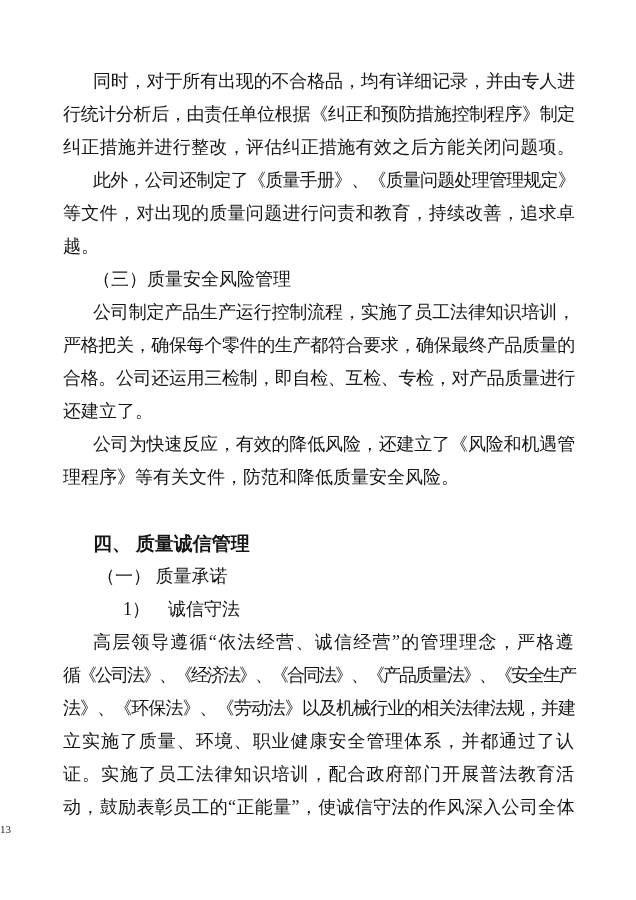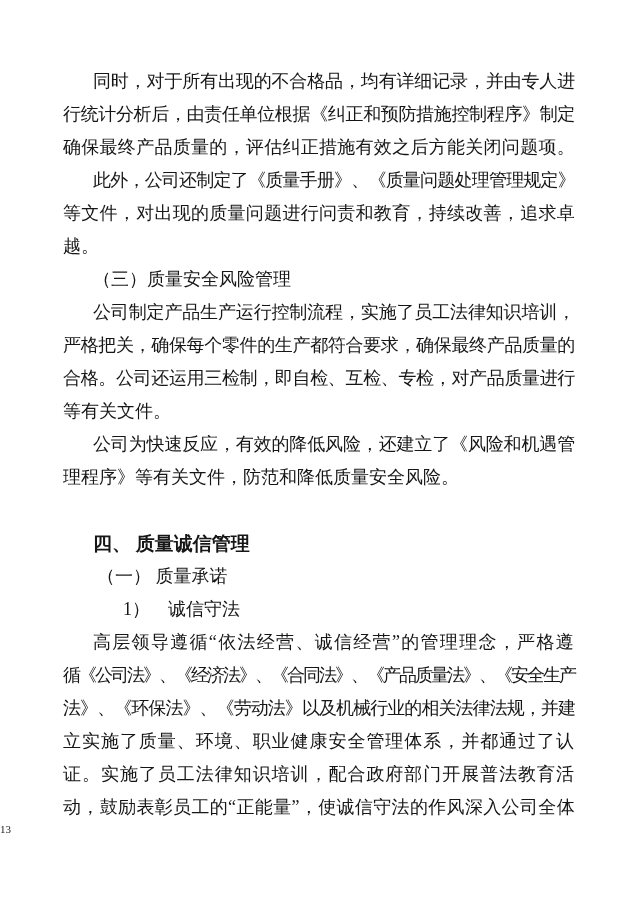--- a/index.html
+++ b/index.html
@@ -45,29 +45,29 @@
     color: #222222;
   }
 </style>
 </head>
 <body>
 
 <div class="page">
   <div class="text-block">
       <div class="line" style="padding-left: 30px;"><span style="letter-spacing: -0.148148px;">同时，对于所有出现的不合格品，均有详细记录，并由专人进</span></div>
       <div class="line"><span style="letter-spacing: -0.344828px;">行统计分析后，由责任单位根据《纠正和预防措施控制程序》制定</span></div>
-      <div class="line"><span style="letter-spacing: 0.285714px;">确保最终产品质量的，评估纠正措施有效之后方能关闭问题项。</span></div>
+      <div class="line"><span style="letter-spacing: 0.285714px;">纠正措施并进行整改，评估纠正措施有效之后方能关闭问题项。</span></div>
       <div class="line" style="padding-left: 30px;"><span style="letter-spacing: -0.785714px;">此外，公司还制定了《质量手册》、《质量问题处理管理规定》</span></div>
       <div class="line"><span style="letter-spacing: 0.285714px;">等文件，对出现的质量问题进行问责和教育，持续改善，追求卓</span></div>
       <div class="line"><span>越。</span></div>
       <div class="line" style="padding-left: 30px;"><span>（三）质量安全风险管理</span></div>
       <div class="line" style="padding-left: 30px;"><span style="letter-spacing: -0.148148px;">公司制定产品生产运行控制流程，实施了员工法律知识培训，</span></div>
       <div class="line"><span style="letter-spacing: -0.344828px;">严格把关，确保每个零件的生产都符合要求，确保最终产品质量的</span></div>
       <div class="line"><span style="letter-spacing: -0.344828px;">合格。公司还运用三检制，即自检、互检、专检，对产品质量进行</span></div>
-      <div class="line"><span>等有关文件。</span></div>
+      <div class="line"><span>还建立了。</span></div>
       <div class="line" style="padding-left: 30px;"><span style="letter-spacing: -0.148148px;">公司为快速反应，有效的降低风险，还建立了《风险和机遇管</span></div>
       <div class="line"><span>理程序》等有关文件，防范和降低质量安全风险。</span></div>
       <div class="line"><span></span></div>
       <div class="line bold" style="padding-left: 30px;"><span>四、 质量诚信管理</span></div>
       <div class="line" style="padding-left: 34px;"><span>（一） 质量承诺</span></div>
       <div class="line" style="padding-left: 60px;"><span>1）　诚信守法</span></div>
       <div class="line" style="padding-left: 30px;"><span style="letter-spacing: 1.30829px;">高层领导遵循“依法经营、诚信经营”的管理理念，严格遵</span></div>
       <div class="line"><span style="letter-spacing: -2px;">循《公司法》、《经济法》、《合同法》、《产品质量法》、《安全生产</span></div>
       <div class="line"><span style="letter-spacing: -0.933333px;">法》、《环保法》、《劳动法》以及机械行业的相关法律法规，并建</span></div>
       <div class="line"><span style="letter-spacing: 0.962963px;">立实施了质量、环境、职业健康安全管理体系，并都通过了认</span></div>

